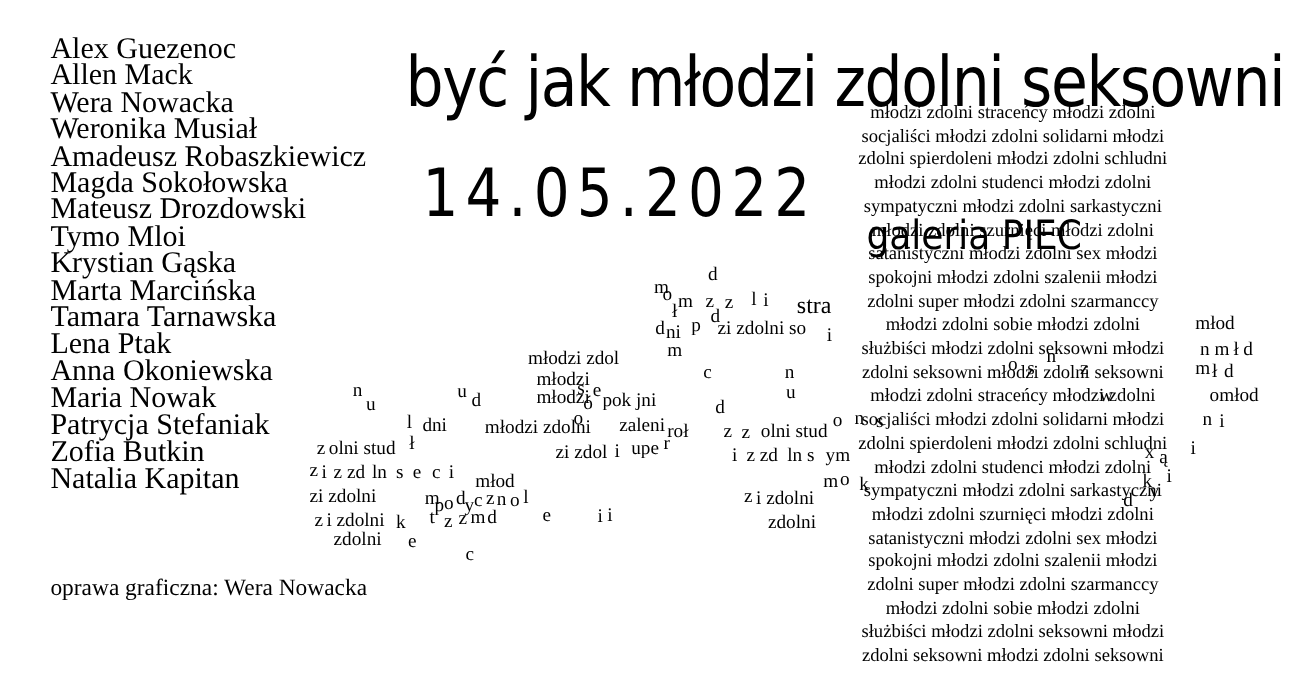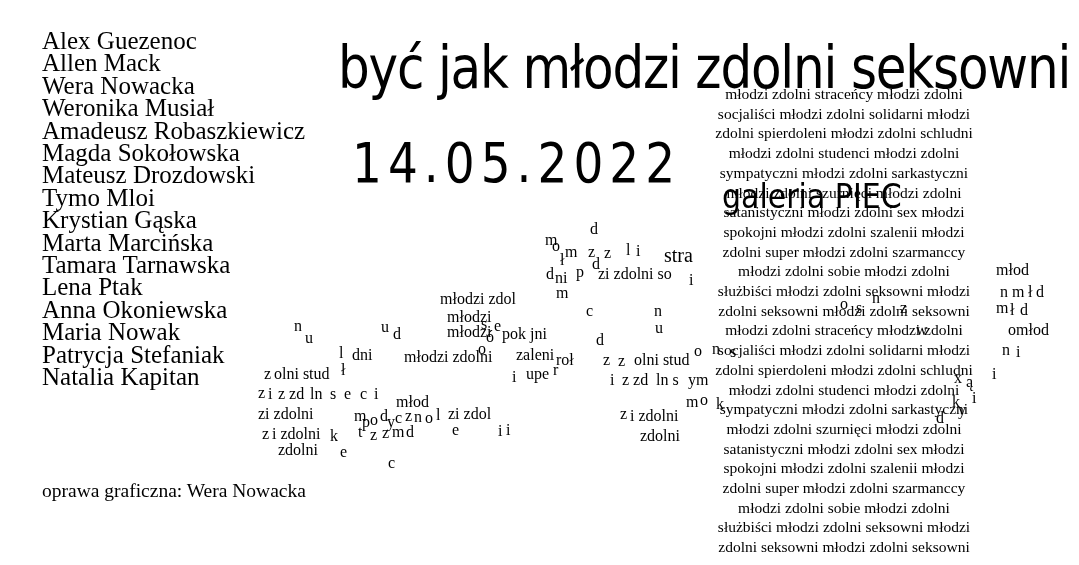--- a/index.html
+++ b/index.html
@@ -139,20 +139,21 @@
       <div class="artist-name">Magda Sokołowska</div>
       <div class="artist-name">Mateusz Drozdowski</div>
       <div class="artist-name">Tymo Mloi</div>
       <div class="artist-name">Krystian Gąska</div>
       <div class="artist-name">Marta Marcińska</div>
       <div class="artist-name">Tamara Tarnawska</div>
       <div class="artist-name">Lena Ptak</div>
       <div class="artist-name">Anna Okoniewska</div>
       <div class="artist-name">Maria Nowak</div>
       <div class="artist-name">Patrycja Stefaniak</div>
+      <div class="artist-name">Zofia Butkin</div>
       <div class="artist-name">Natalia Kapitan</div>
     </div>
 
   <div id="main-title">być jak młodzi zdolni seksowni</div>
 
   <div id="event-date">14.05.2022</div>
 
   <div id="venue">galeria PIEC</div>
 
   <div id="dense-block">
@@ -223,21 +224,21 @@
       <span class="scatter-word" style="left: 556px; top: 352px; font-size: 16px;">roł</span>
       <span class="scatter-word" style="left: 603px; top: 352px; font-size: 16px;">z</span>
       <span class="scatter-word" style="left: 618px; top: 353px; font-size: 16px;">z</span>
       <span class="scatter-word" style="left: 634px; top: 352px; font-size: 16px;">olni stud</span>
       <span class="scatter-word" style="left: 694px; top: 343px; font-size: 16px;">o</span>
       <span class="scatter-word" style="left: 712px; top: 341px; font-size: 16px;">n</span>
       <span class="scatter-word" style="left: 730px; top: 344px; font-size: 16px;">s</span>
       <span class="scatter-word" style="left: 264px; top: 366px; font-size: 16px;">z</span>
       <span class="scatter-word" style="left: 274px; top: 366px; font-size: 16px;">olni stud</span>
       <span class="scatter-word" style="left: 341px; top: 362px; font-size: 16px;">ł</span>
-      <span class="scatter-word" style="left: 448px; top: 370px; font-size: 16px; margin-top: 36px;">zi zdol</span>
+      <span class="scatter-word" style="left: 463px; top: 370px; font-size: 16px;">zi zdol</span>
       <span class="scatter-word" style="left: 512px; top: 369px; font-size: 16px;">i</span>
       <span class="scatter-word" style="left: 526px; top: 366px; font-size: 16px;">upe</span>
       <span class="scatter-word" style="left: 553px; top: 362px; font-size: 16px;">r</span>
       <span class="scatter-word" style="left: 610px; top: 372px; font-size: 16px;">i</span>
       <span class="scatter-word" style="left: 622px; top: 372px; font-size: 16px;">z zd</span>
       <span class="scatter-word" style="left: 656px; top: 372px; font-size: 16px;">ln s</span>
       <span class="scatter-word" style="left: 688px; top: 372px; font-size: 16px;">ym</span>
       <span class="scatter-word" style="left: 258px; top: 385px; font-size: 16px;">z</span>
       <span class="scatter-word" style="left: 268px; top: 386px; font-size: 16px;">i</span>
       <span class="scatter-word" style="left: 278px; top: 386px; font-size: 16px;">z zd</span>

